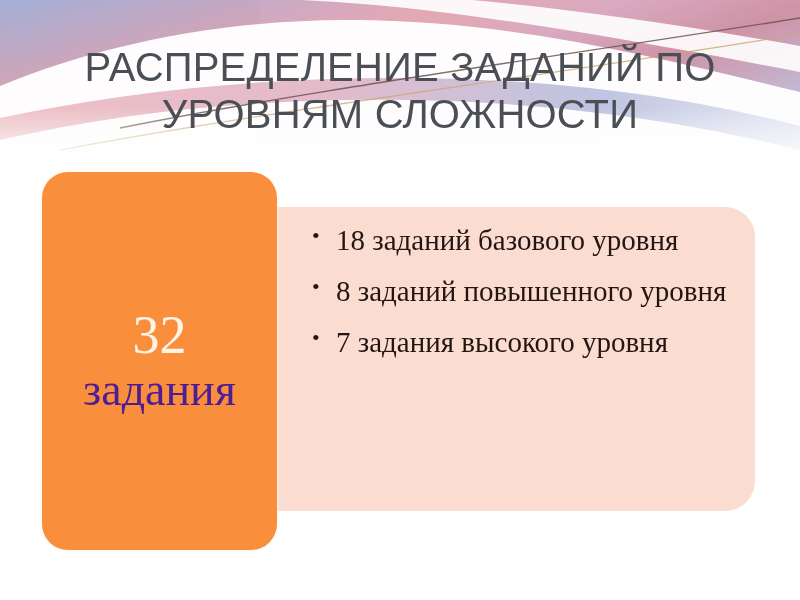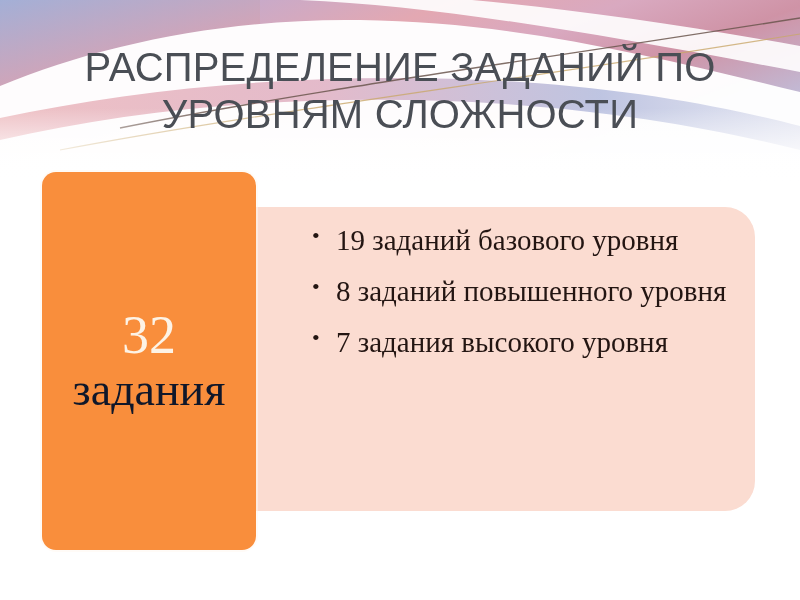--- a/index.html
+++ b/index.html
@@ -94,44 +94,44 @@
   }
   .bullet-text {
     flex: 1 1 auto;
   }
 
   
   .card {
     position: absolute;
     left: 42px;
     top: 172px;
-    width: 214px;
+    width: 235px;
     height: 378px;
     background: #f98e3c;
-    border-radius: 14px;
+    border-radius: 26px;
     z-index: 5;
     display: flex;
     flex-direction: column;
     align-items: center;
     justify-content: center;
     box-shadow: 0 0 0 2px rgba(255, 248, 240, 0.55);
     text-align: center;
   }
   .card-number {
     font-family: "Liberation Serif", "DejaVu Serif", serif;
     font-size: 54px;
     line-height: 1;
     color: #fdf3e6;
     margin-bottom: 4px;
   }
   .card-label {
     font-family: "Liberation Serif", "DejaVu Serif", serif;
     font-size: 46px;
     line-height: 1.05;
-    color: #0f172a;
+    color: #4c1d95;
   }
 </style>
 </head>
 <body>
 
 <div id="slide">
 
   <div class="band">
     <svg viewBox="0 0 800 185" preserveAspectRatio="none">
       <defs>
@@ -185,21 +185,21 @@
 
   <div class="card">
     <div class="card-number">32</div>
     <div class="card-label">задания</div>
   </div>
 
   <div class="bullets">
 
     <div class="bullet-row">
       <span class="bullet-dot">•</span>
-      <span class="bullet-text">19 заданий базового уровня</span>
+      <span class="bullet-text">18 заданий базового уровня</span>
     </div>
 
     <div class="bullet-row">
       <span class="bullet-dot">•</span>
       <span class="bullet-text">8 заданий повышенного уровня</span>
     </div>
 
     <div class="bullet-row">
       <span class="bullet-dot">•</span>
       <span class="bullet-text">7 задания высокого уровня</span>

